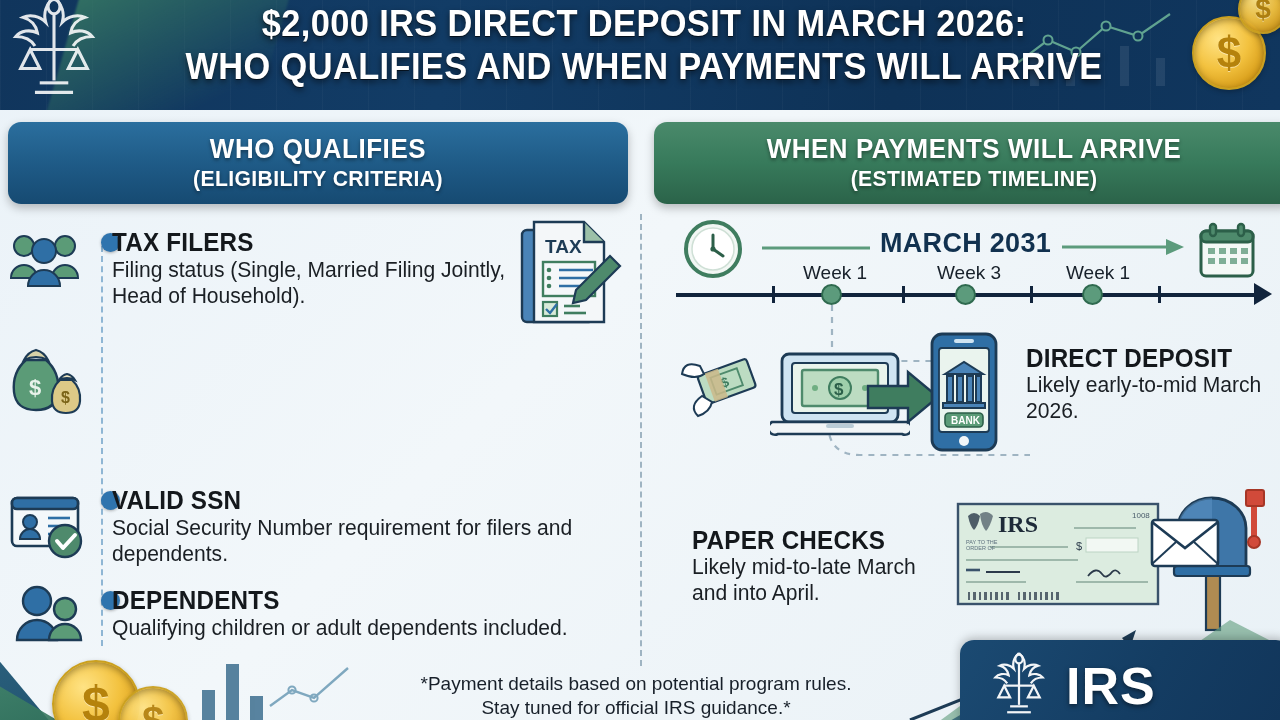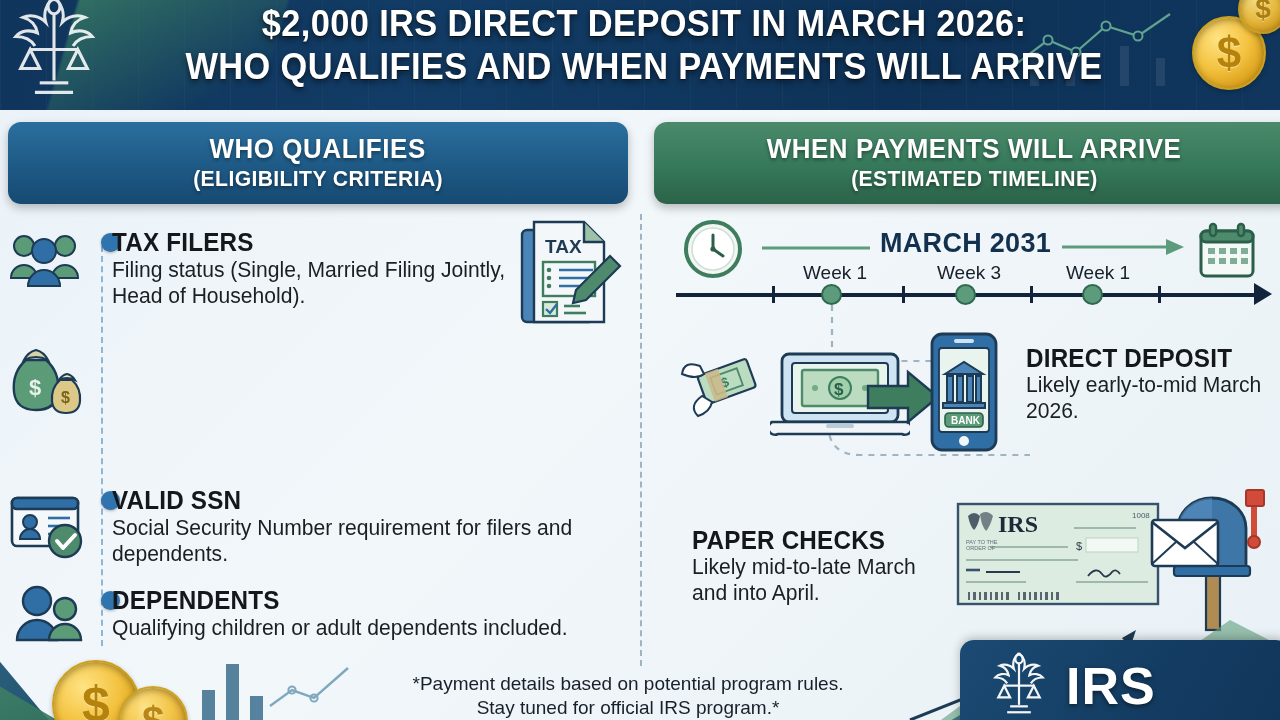--- a/index.html
+++ b/index.html
@@ -34,21 +34,21 @@
       background:radial-gradient(circle at 35% 30%, #ffe384 0%, #f3c23f 45%, #d79c18 78%, #b97f0c 100%);
       border:2px solid #caa020; display:flex; align-items:center; justify-content:center;
       color:#b5820c; font-weight:bold; box-shadow:0 2px 7px rgba(0,0,0,.35) inset, 0 2px 5px rgba(0,0,0,.25);}
   .coin span { text-shadow:0 1px 0 rgba(255,255,255,.5); }
   .coin-hdr { position:absolute; right:14px; top:16px; width:74px; height:74px; font-size:44px; }
   .coin-hdr2 { position:absolute; right:-8px; top:-16px; width:50px; height:50px; font-size:28px; opacity:.95; }
   .hdr-chart { position:absolute; right:90px; top:6px; width:180px; height:80px; opacity:.85; }
 
   
   .pill { position:absolute; border-radius:13px; color:#fff; text-align:center;
-          display:flex; flex-direction:column; align-items:center; justify-content:center;
+          display:flex; flex-direction:column; justify-content:center;
           box-shadow:0 4px 10px rgba(0,0,0,.25); }
   .pill .t1 { font-size:27px; font-weight:bold; letter-spacing:.6px; transform:scaleX(.96);
               text-shadow:0 2px 4px rgba(0,0,0,.4); }
   .pill .t2 { font-size:22px; font-weight:bold; letter-spacing:.4px; transform:scaleX(.96); margin-top:1px;
               text-shadow:0 2px 4px rgba(0,0,0,.4); }
   .pill-blue { left:8px; top:122px; width:620px; height:82px;
       background:linear-gradient(180deg,#2b6f9e 0%,#1f5b87 50%,#164a72 100%); }
   .pill-green { left:654px; top:122px; width:640px; height:82px;
       background:linear-gradient(180deg,#4a8a6b 0%,#377a5b 50%,#2b6349 100%); }
 
@@ -75,21 +75,21 @@
       background:#5c9b7c; border:2px solid #2f6a4f; top:284px; }
   .tl-arrow { position:absolute; right:6px; top:283px; width:0; height:0;
       border-top:11px solid transparent; border-bottom:11px solid transparent;
       border-left:18px solid #11243c; }
 
   .blk-title { font-size:25px; font-weight:bold; color:#14181c; letter-spacing:.2px; transform:scaleX(.97);
                transform-origin:left; }
   .blk-body { font-size:21.5px; color:#1a1f24; line-height:1.2; transform:scaleX(.98); transform-origin:left; }
 
   
-  .footer { position:absolute; left:0; top:672px; width:1256px; text-align:center;
+  .footer { position:absolute; left:8px; top:672px; width:1256px; text-align:center;
             font-size:19px; color:#18202a; line-height:1.25; }
 
   
   .corner-bl { position:absolute; left:-30px; bottom:-10px; width:150px; height:160px;
       background:linear-gradient(150deg,#2c6a86 0%,#2a5f7c 40%,#1e4f6b 100%);
       clip-path:polygon(0 35%, 58% 100%, 0 100%); }
   .corner-bl2 { position:absolute; left:-10px; bottom:-10px; width:120px; height:110px;
       background:linear-gradient(160deg,#4c8f72,#2f6f57); clip-path:polygon(0 55%,70% 100%,0 100%); opacity:.9;}
   .coin-bl { position:absolute; left:52px; bottom:-28px; width:88px; height:88px; font-size:50px; }
   .coin-bl2 { position:absolute; left:118px; bottom:-36px; width:70px; height:70px; font-size:40px; opacity:.95;}
@@ -420,21 +420,21 @@
     <g>
       <rect x="4" y="38" width="66" height="46" rx="3" fill="#ffffff" stroke="#1d3b55" stroke-width="2.6"></rect>
       <path d="M4 40 L37 66 L70 40" fill="none" stroke="#1d3b55" stroke-width="2.6"></path>
       <path d="M4 82 L28 60" fill="none" stroke="#1d3b55" stroke-width="2"></path>
       <path d="M70 82 L46 60" fill="none" stroke="#1d3b55" stroke-width="2"></path>
     </g>
   </svg>
 
   <div class="footer">
     <div>*Payment details based on potential program rules.</div>
-    <div>Stay tuned for official IRS program.*</div>
+    <div>Stay tuned for official IRS guidance.*</div>
   </div>
 
   <div class="corner-bl"></div>
   <div class="corner-bl2"></div>
   <div class="coin coin-bl">
     <span>$</span>
   </div>
   <div class="coin coin-bl2">
     <span>$</span>
   </div>

